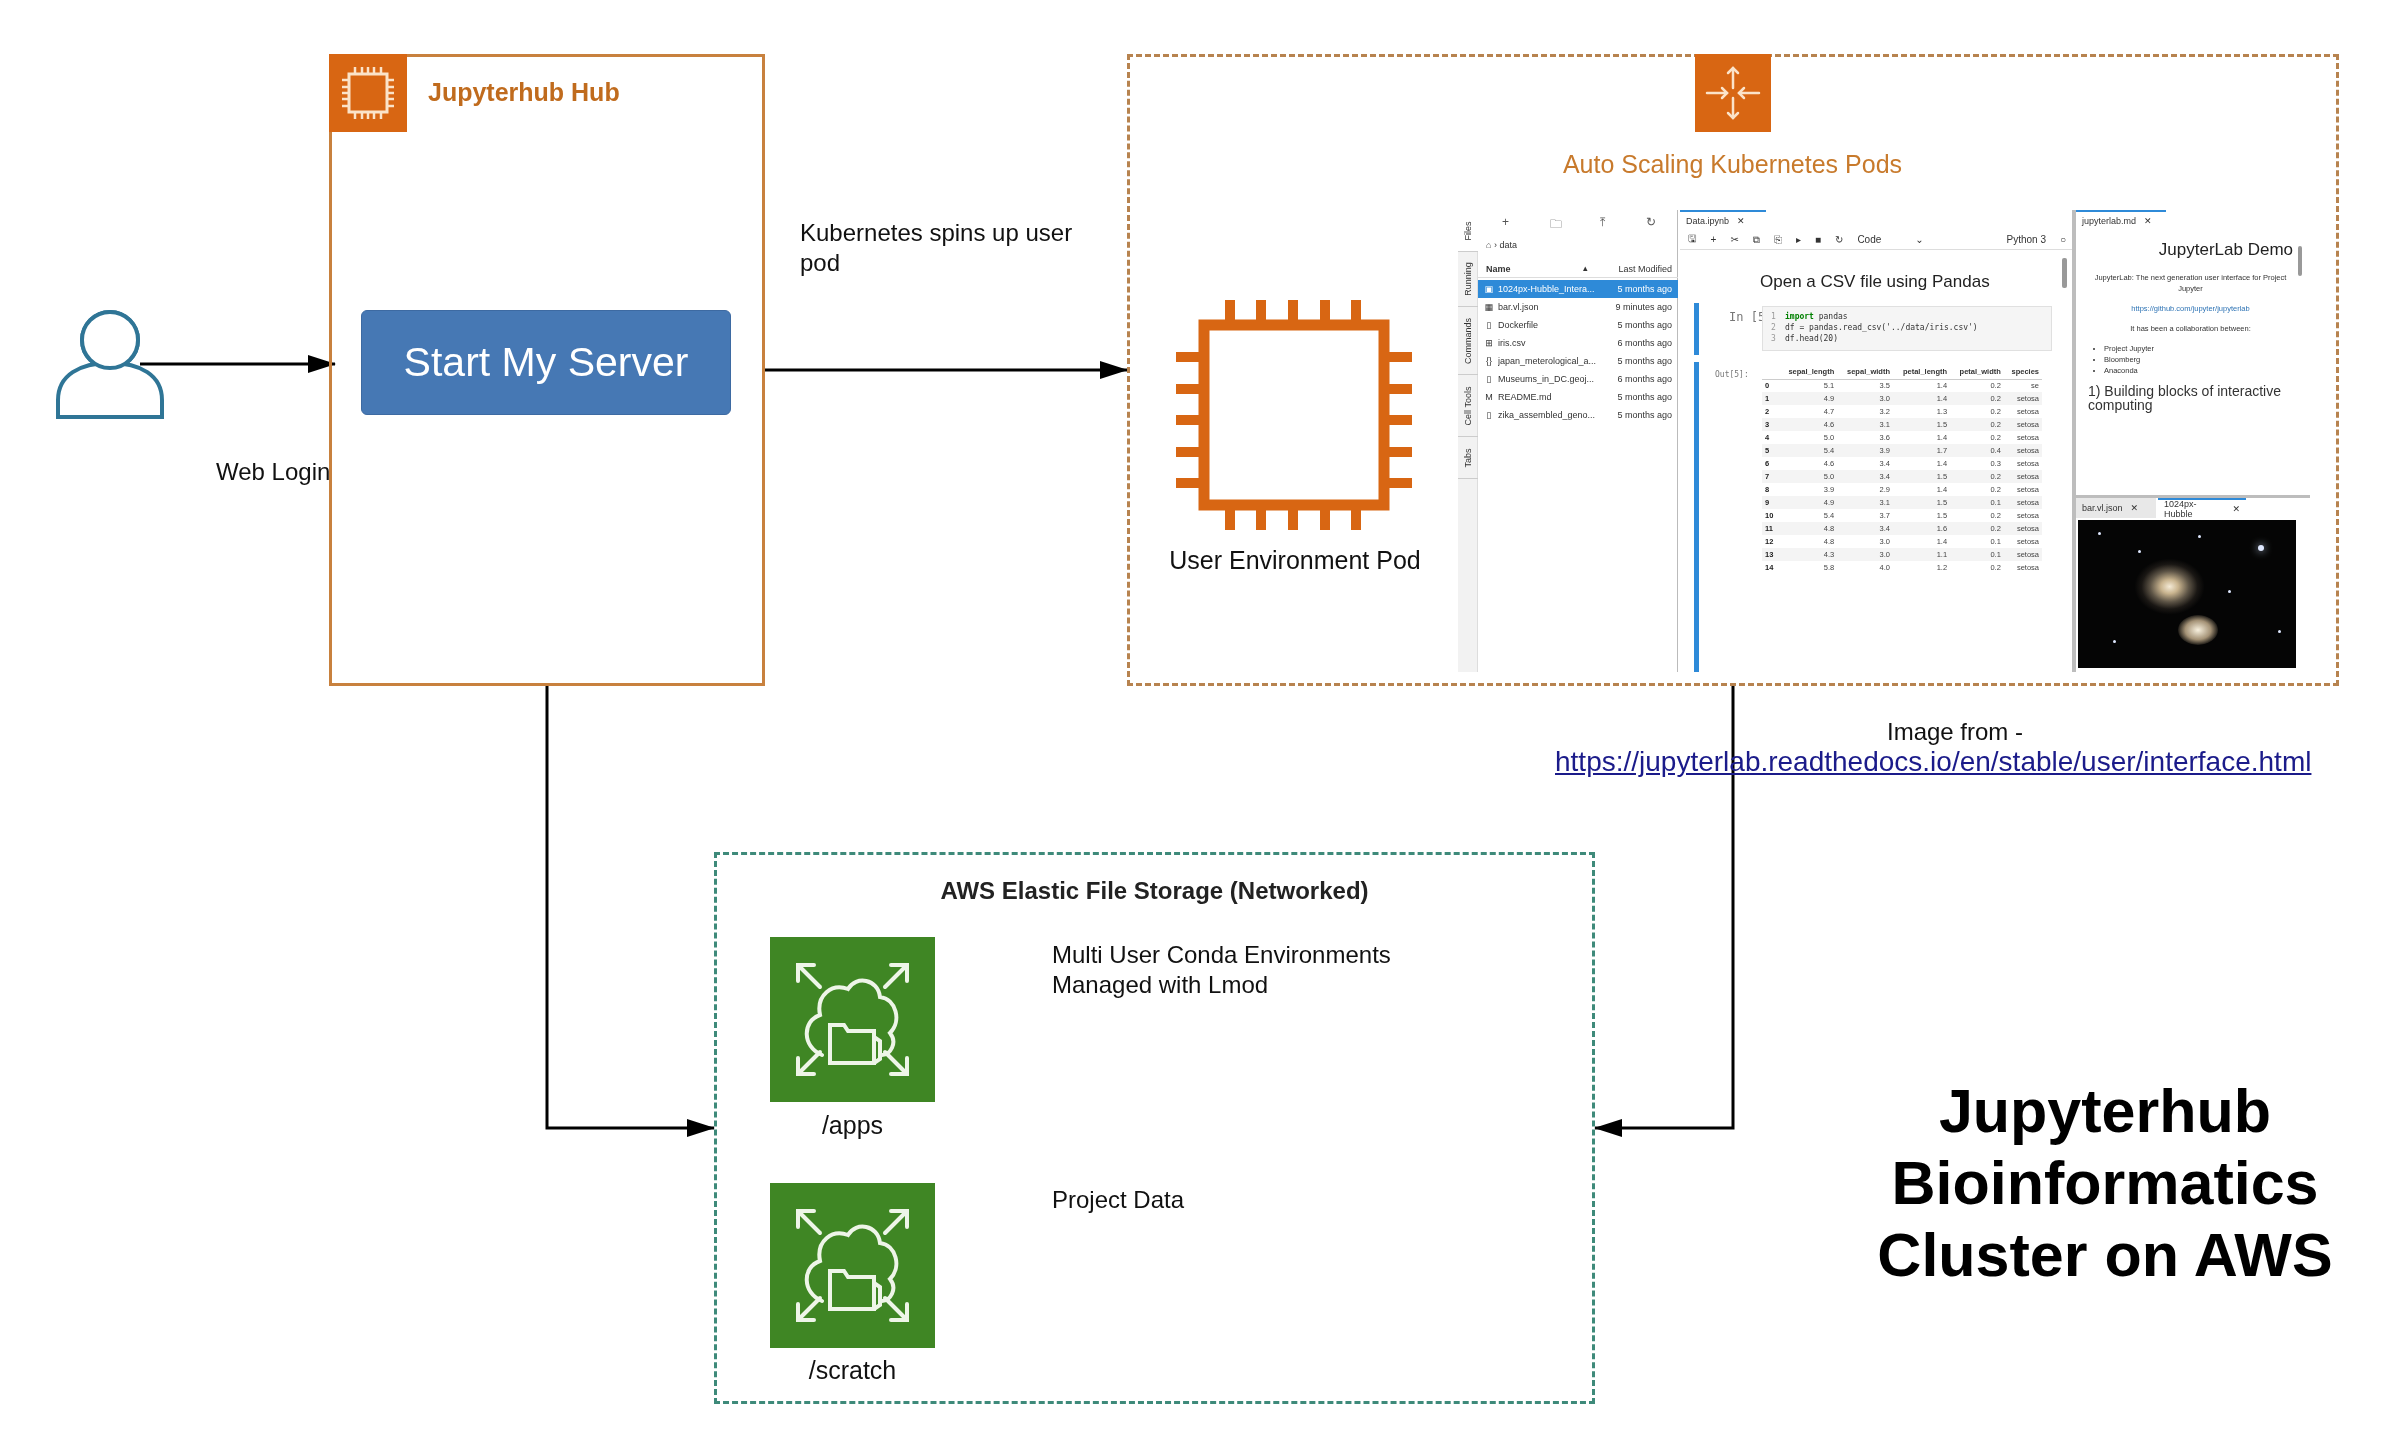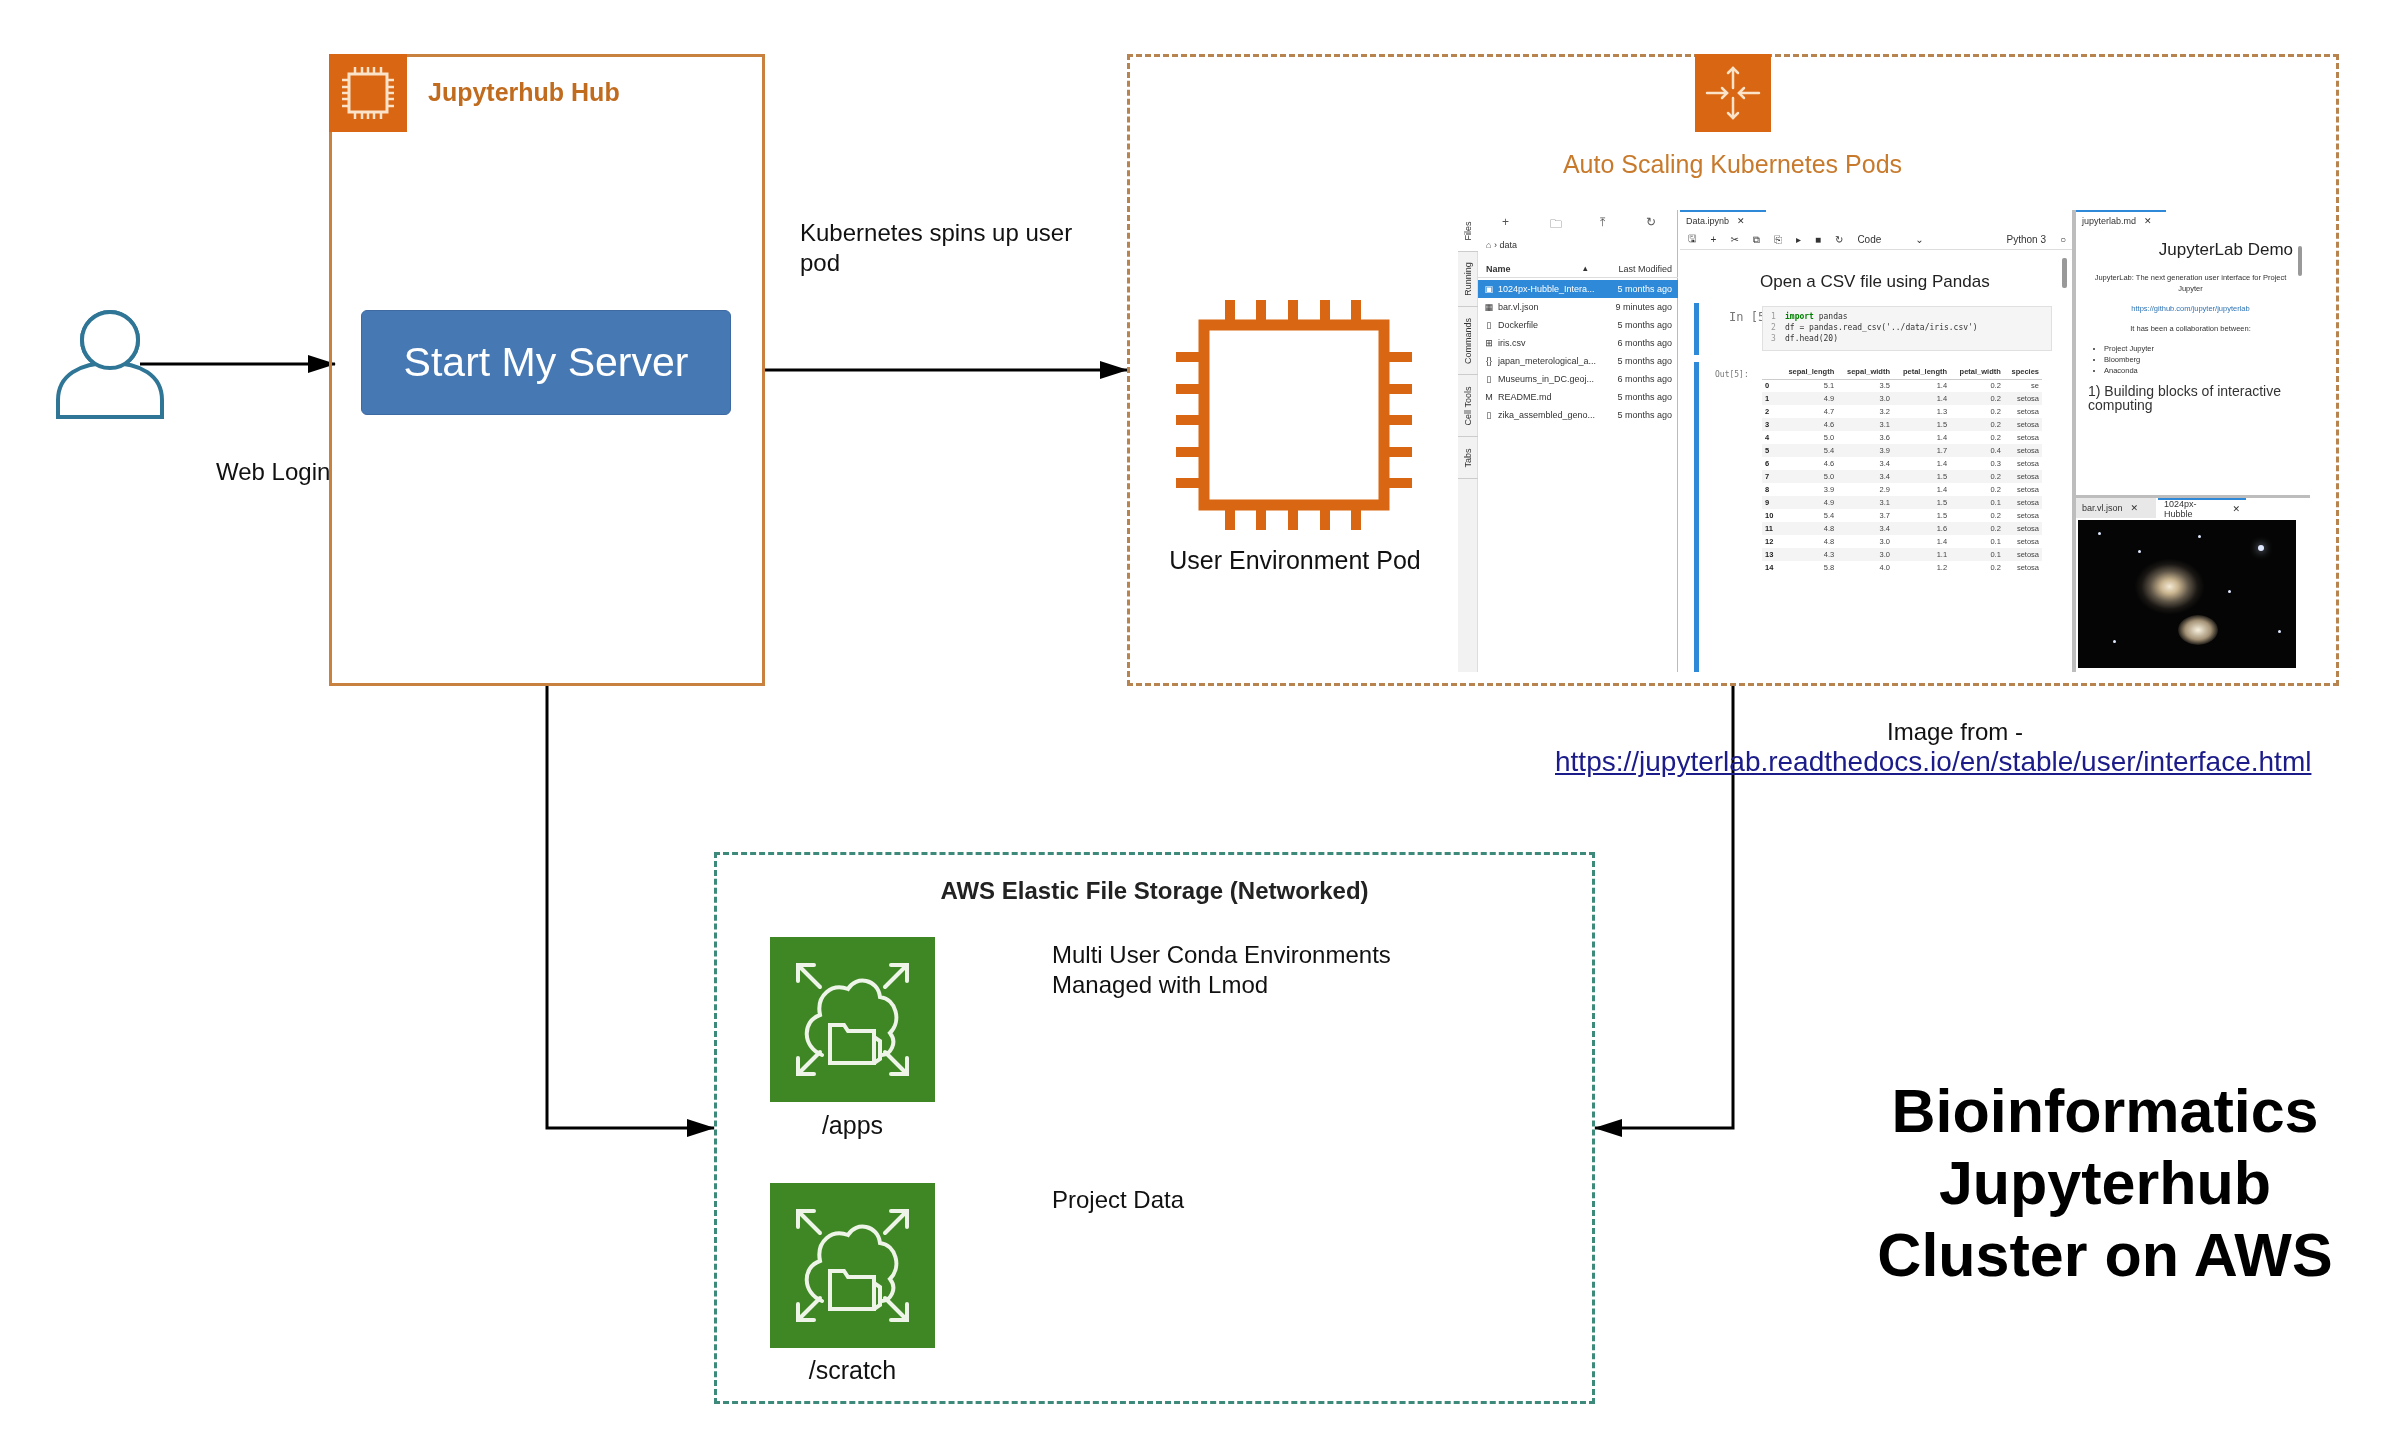--- a/index.html
+++ b/index.html
@@ -518,16 +518,16 @@
         <polyline points="121,137 137,137 137,121"></polyline>
         <path d="M52,118 C32,110 32,84 50,78 C46,58 62,46 78,52 C86,38 108,42 110,60 C126,62 132,84 120,96 C128,106 120,118 112,118"></path>
         <path d="M60,126 L60,88 L74,88 L78,94 L104,94 L104,126 Z"></path>
         <path d="M104,100 L110,104 L110,122 L104,126"></path>
       </g>
     </svg></div>
 <div id="scratch-label" class="efs-label">/scratch</div>
 <div id="scratch-desc" class="abs">Project Data</div>
 
 <div id="main-title" class="abs">
+  <div>Jupyterhub</div>
   <div>Bioinformatics</div>
-  <div>Jupyterhub</div>
   <div>Cluster on AWS</div>
 </div>
 
 </body></html>

